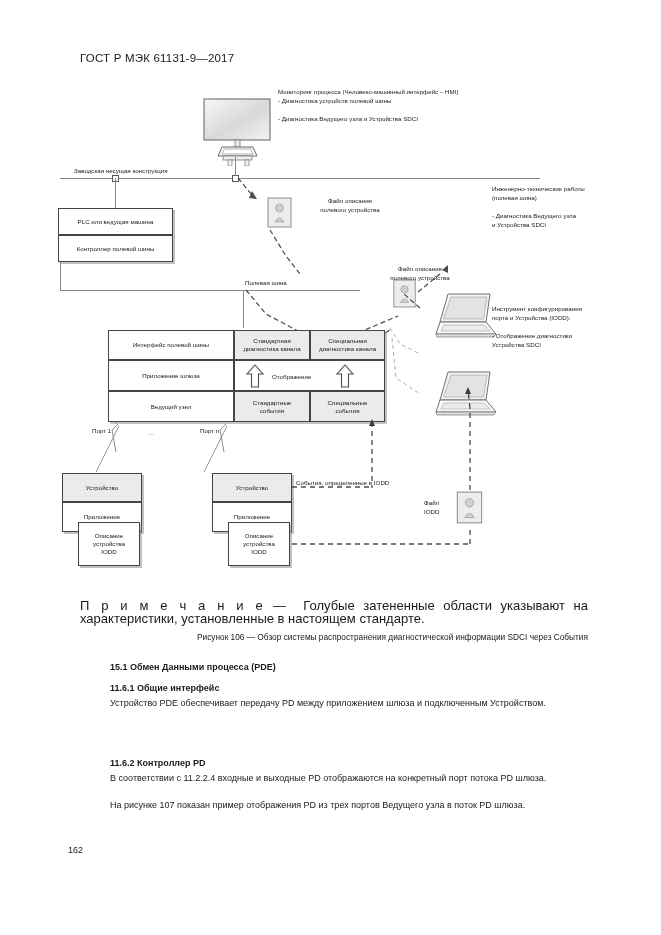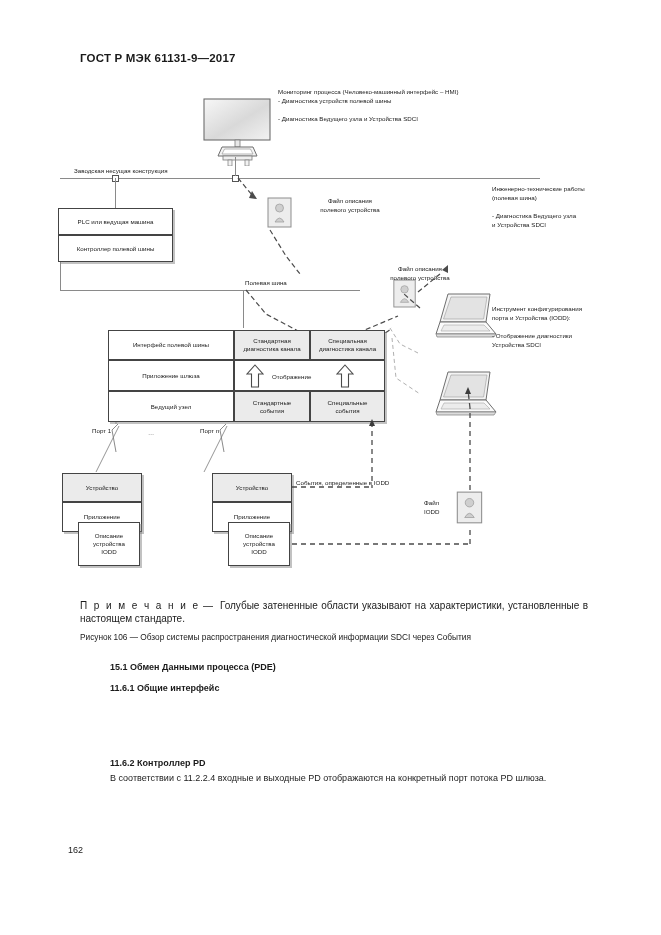--- a/index.html
+++ b/index.html
@@ -5,21 +5,21 @@
   html,body{margin:0;padding:0;background:#fff;}
   body{
     width:661px;height:935px;position:relative;overflow:hidden;
     font-family:"Liberation Sans", sans-serif;color:#1a1a1a;
   }
   .page{position:absolute;inset:0;}
 
   
   .hdr{
     position:absolute;left:80px;top:52px;
-    font-size:11.5px;font-weight:bold;letter-spacing:.2px;
+    font-size:11.5px;font-weight:normal;letter-spacing:.2px;
   }
 
   
   .figure{position:absolute;left:0;top:78px;width:661px;height:520px;}
   .lbl{position:absolute;font-size:6.2px;line-height:9px;color:#222;white-space:pre-line;}
   .lbl.c{text-align:center;}
 
   
   .box{position:absolute;border:1px solid #444;background:#fff;box-sizing:border-box;}
   .box.sh{background:#ebebeb;}
@@ -30,26 +30,26 @@
   .shadow{box-shadow:2px 2px 0 rgba(120,120,120,.45);}
 
   
   .hline{position:absolute;height:0;border-top:1px solid #8a8a8a;}
   .vline{position:absolute;width:0;border-left:1px solid #8a8a8a;}
   .node{position:absolute;width:7px;height:7px;border:1px solid #555;background:#fff;box-sizing:border-box;}
 
   
   .note{
     position:absolute;left:80px;top:600px;width:508px;
-    font-size:10px;line-height:12.5px;text-align:justify;
+    font-size:13px;line-height:12.5px;text-align:justify;
   }
   .note .sp{letter-spacing:1.6px;}
   .figcap{
     position:absolute;left:80px;top:632px;width:508px;
-    font-size:8.3px;text-align:left;
+    font-size:8.3px;text-align:right;
   }
   .sec{position:absolute;left:110px;font-size:9px;font-weight:bold;}
   .para{
     position:absolute;left:80px;width:508px;
     font-size:9px;line-height:13.6px;text-align:justify;text-indent:30px;
   }
   .pgnum{position:absolute;left:68px;top:845px;font-size:9px;}
 
   .dev-img{position:absolute;}
 </style>
@@ -269,19 +269,21 @@
 
   </div>
 
   <div class="note"><span class="sp">П р и м е ч а н и е</span> <span>—</span>&nbsp; <span>Голубые затененные области указывают на характеристики, установленные в настоящем стандарте.</span></div>
 
   <div class="figcap">Рисунок 106 — Обзор системы распространения диагностической информации SDCI через События</div>
 
   <div class="sec" style="top:662px;">15.1 Обмен Данными процесса (PDE)</div>
 
   <div class="sec" style="top:683px;">11.6.1 Общие интерфейс</div>
+  <div class="para" style="top:697px;">Устройство PDE обеспечивает передачу PD между приложением шлюза и подключенным Устройством.</div>
 
   <div class="sec" style="top:758px;">11.6.2 Контроллер PD</div>
   <div class="para" style="top:772px;">В соответствии с 11.2.2.4 входные и выходные PD отображаются на конкретный порт потока PD шлюза.</div>
+  <div class="para" style="top:799px;">На рисунке 107 показан пример отображения PD из трех портов Ведущего узла в поток PD шлюза.</div>
 
   <div class="pgnum">162</div>
 
 </div>
 
 </body></html>

